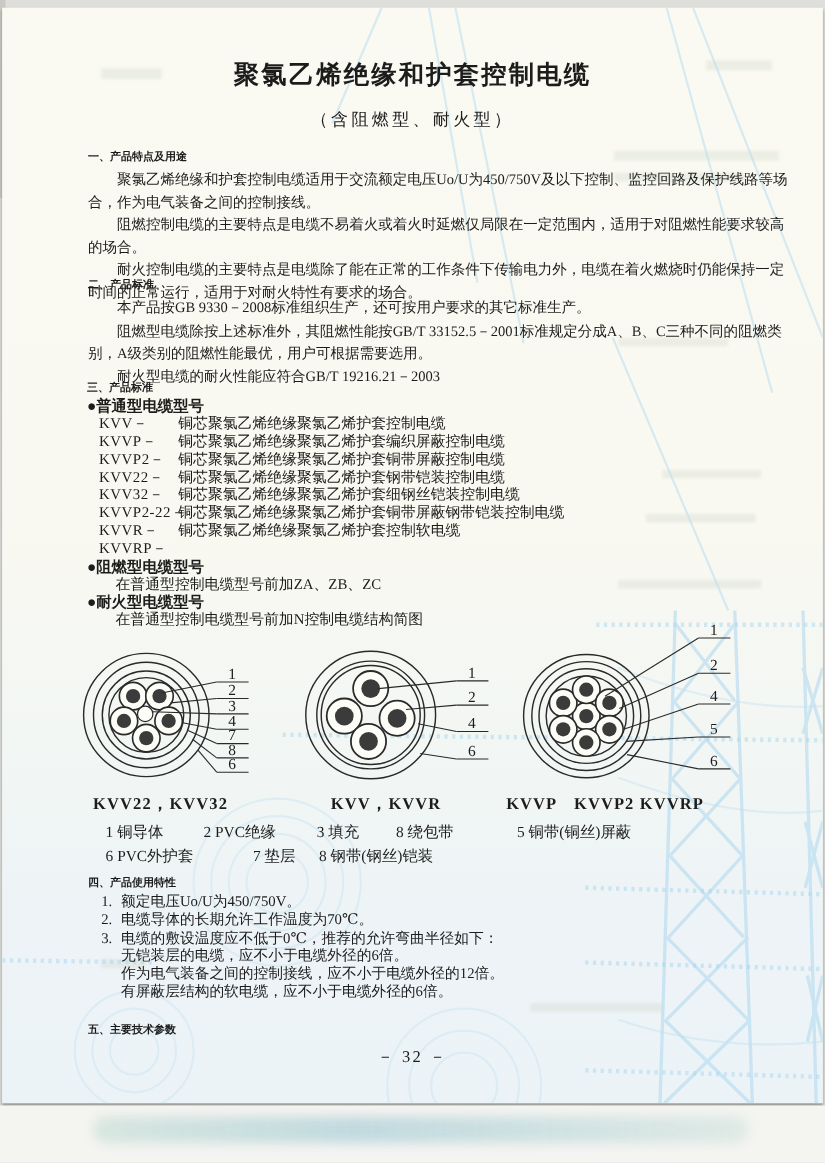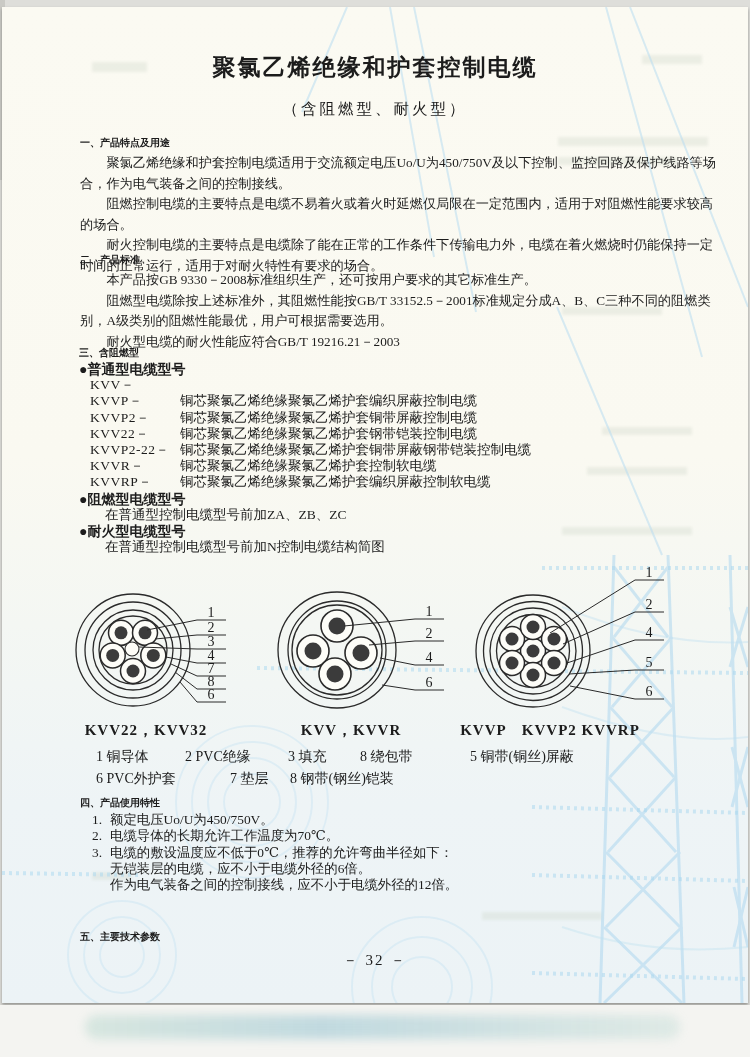--- a/index.html
+++ b/index.html
@@ -25,21 +25,21 @@
     font-size:23px; letter-spacing:2px; }
   .subtitle { top:92px; left:0; width:100%; text-align:center;
     font-size:15.5px; letter-spacing:3px; }
   .sec-head { font-family:"Liberation Sans","DejaVu Sans",sans-serif; font-weight:bold; font-size:10px; line-height:20px; }
   .body-sec { left:78px; right:24px; font-size:13.2px; line-height:20.5px; }
   .body-sec p { text-indent:2em; }
   #s1 { top:126px; } #s2 { top:243px; }
   #s3 { top:337px; left:77px; right:26px; font-size:13.5px; line-height:16.2px; }
   #s3 .sec-head { line-height:17px; }
   .bullet { font-family:"Liberation Sans","DejaVu Sans",sans-serif; font-weight:bold; font-size:14px; }
-  .model-row { display:flex; padding-left:11px; white-space:nowrap;gap:18px; }
+  .model-row { display:flex; padding-left:11px; white-space:nowrap; }
   .model-code { width:72px; flex:0 0 72px; letter-spacing:.5px; }
   .note { padding-left:26px; }
   .diagrams { top:553px; left:58px; width:640px; height:190px; }
   .legend { top:741px; left:76px; width:648px; height:46px; font-size:14px; }
   .legend span { position:absolute; white-space:nowrap; }
   #s4 { top:786px; left:78px; right:24px; font-size:13.4px; line-height:16.3px; }
   #s4 .sec-head { line-height:19px; }
   .use-item { display:flex; padding-left:12px; }
   .use-num { width:18px; flex:0 0 18px; }
   #s5 { top:920px; left:78px;text-align:right; }
@@ -149,48 +149,52 @@
     </div>
 
     <div id="s2" class="abs body-sec">
       <div class="sec-head">二、产品标准</div>
       <p>本产品按GB 9330－2008标准组织生产，还可按用户要求的其它标准生产。</p>
       <p>阻燃型电缆除按上述标准外，其阻燃性能按GB/T 33152.5－2001标准规定分成A、B、C三种不同的阻燃类别，A级类别的阻燃性能最优，用户可根据需要选用。</p>
       <p>耐火型电缆的耐火性能应符合GB/T 19216.21－2003</p>
     </div>
 
     <div id="s3" class="abs">
-      <div class="sec-head">三、含阻燃型</div>
+      <div class="sec-head">三、产品标准</div>
       <div class="bullet">●普通型电缆型号</div>
       <div class="model-row">
           <span class="model-code">KVV－</span>
+          <span>铜芯聚氯乙烯绝缘聚氯乙烯护套控制电缆</span>
         </div>
       <div class="model-row">
           <span class="model-code">KVVP－</span>
           <span>铜芯聚氯乙烯绝缘聚氯乙烯护套编织屏蔽控制电缆</span>
         </div>
       <div class="model-row">
           <span class="model-code">KVVP2－</span>
           <span>铜芯聚氯乙烯绝缘聚氯乙烯护套铜带屏蔽控制电缆</span>
         </div>
       <div class="model-row">
           <span class="model-code">KVV22－</span>
           <span>铜芯聚氯乙烯绝缘聚氯乙烯护套钢带铠装控制电缆</span>
         </div>
       <div class="model-row">
+          <span class="model-code">KVV32－</span>
+          <span>铜芯聚氯乙烯绝缘聚氯乙烯护套细钢丝铠装控制电缆</span>
+        </div>
+      <div class="model-row">
           <span class="model-code">KVVP2-22－</span>
           <span>铜芯聚氯乙烯绝缘聚氯乙烯护套铜带屏蔽钢带铠装控制电缆</span>
         </div>
       <div class="model-row">
           <span class="model-code">KVVR－</span>
           <span>铜芯聚氯乙烯绝缘聚氯乙烯护套控制软电缆</span>
         </div>
       <div class="model-row">
           <span class="model-code">KVVRP－</span>
-          <span>铜芯聚氯乙烯绝缘聚氯乙烯护套编织屏蔽控制软电缆</span>
         </div>
       <div class="bullet">●阻燃型电缆型号</div>
       <div class="note">在普通型控制电缆型号前加ZA、ZB、ZC</div>
       <div class="bullet">●耐火型电缆型号</div>
       <div class="note">在普通型控制电缆型号前加N控制电缆结构简图</div>
     </div>
 
     <svg class="abs diagrams" width="640" height="190" viewBox="0 0 640 190">
       <g stroke="#2a2a2a" fill="none" stroke-width="1.3">
 
@@ -350,20 +354,24 @@
           <span>电缆的敷设温度应不低于0℃，推荐的允许弯曲半径如下：</span>
         </div>
       <div class="use-item">
           <span class="use-num"></span>
           <span>无铠装层的电缆，应不小于电缆外径的6倍。</span>
         </div>
       <div class="use-item">
           <span class="use-num"></span>
           <span>作为电气装备之间的控制接线，应不小于电缆外径的12倍。</span>
         </div>
+      <div class="use-item">
+          <span class="use-num"></span>
+          <span>有屏蔽层结构的软电缆，应不小于电缆外径的6倍。</span>
+        </div>
     </div>
 
     <div id="s5" class="abs sec-head">五、主要技术参数</div>
 
     <div class="abs pagenum">－ 32 －</div>
   </div>
 
   <div class="below">
     <div class="smudge"></div>
   </div>

